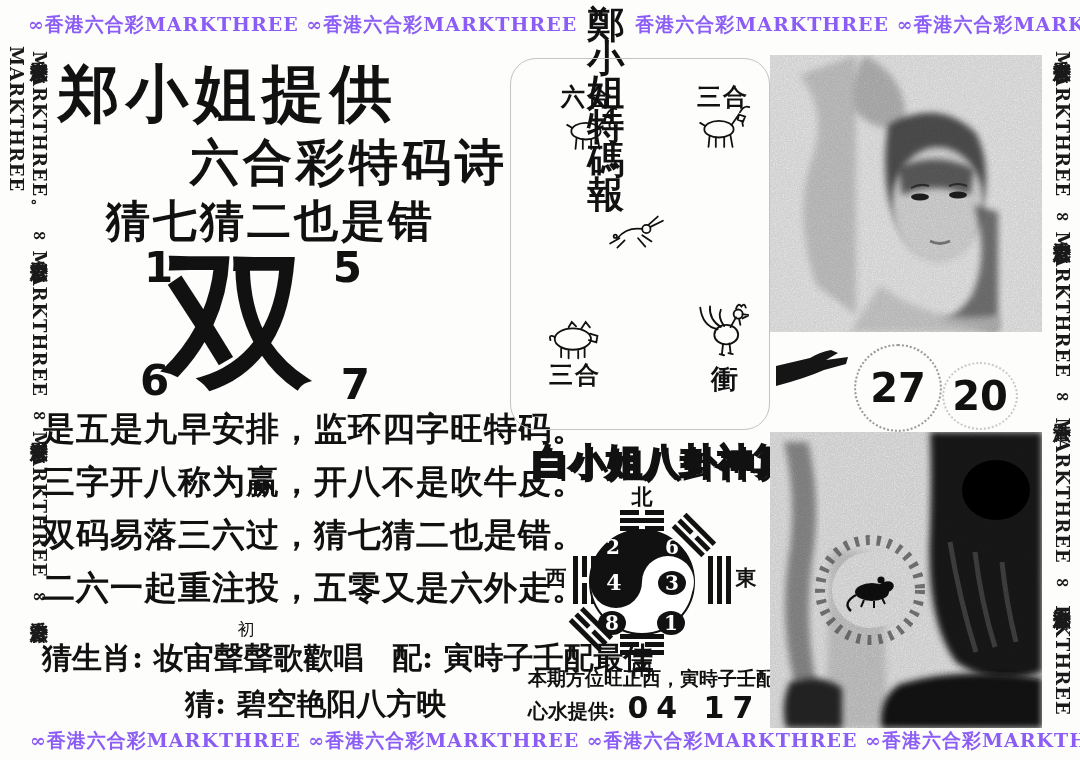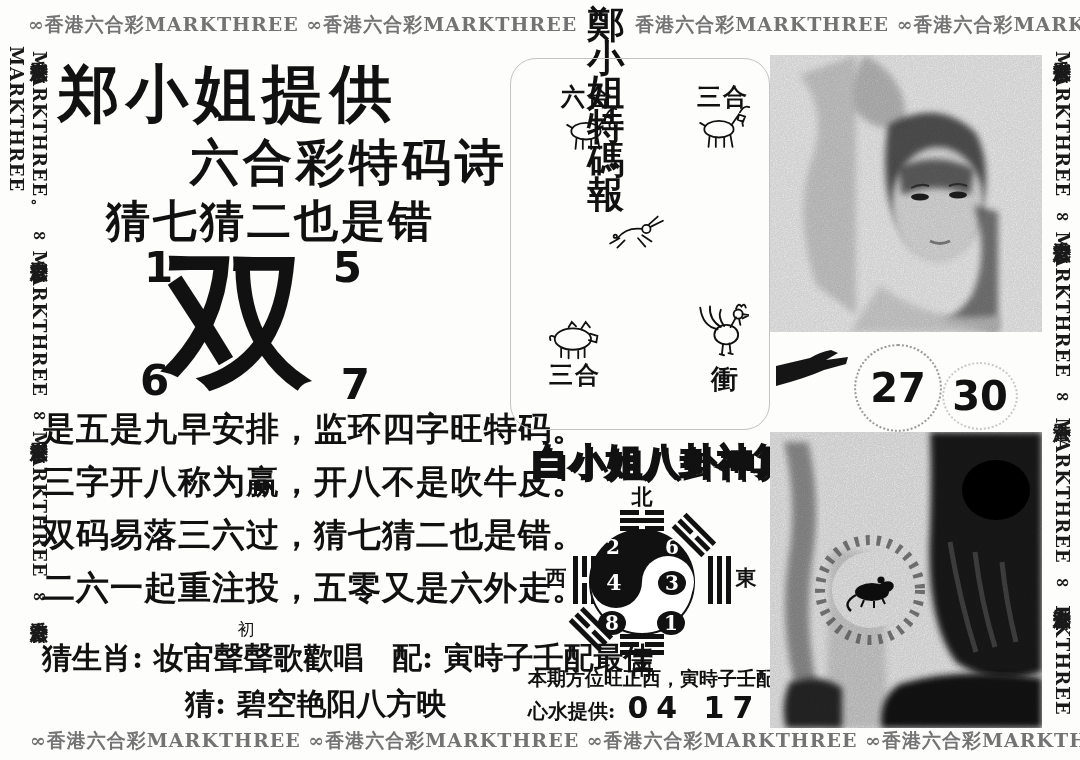--- a/index.html
+++ b/index.html
@@ -3,21 +3,21 @@
 <meta charset="utf-8">
 <style>
   html,body{margin:0;padding:0;}
   body{
     width:1080px;height:760px;position:relative;overflow:hidden;
     background:#fdfdfc;color:#111;
     font-family:"DejaVu Serif","Liberation Serif",serif;
   }
   .abs{position:absolute;}
   
-  .border-strip{font-size:19px;font-weight:700;letter-spacing:1px;color:#737373;white-space:nowrap;}
+  .border-strip{font-size:19px;font-weight:700;letter-spacing:1px;color:#8b5cf6;white-space:nowrap;}
   #border-top{top:12px;left:28px;display:flex;align-items:flex-start;gap:10px;}
   #masthead-title{font-size:37px;line-height:34px;font-weight:900;letter-spacing:1px;margin-top:-4px;
     font-family:"DejaVu Sans","Liberation Sans",sans-serif;}
   #border-bottom{bottom:6px;left:30px;}
   .border-vert{writing-mode:vertical-rl;text-orientation:mixed;font-size:18px;font-weight:700;
     height:672px;top:46px;letter-spacing:1px;color:#1a1a1a;}
   #border-left{left:6px;}
   #border-right{right:6px;}
   
   .big-head{font-family:"DejaVu Sans","Liberation Sans",sans-serif;font-weight:900;white-space:nowrap;}
@@ -255,21 +255,21 @@
   <rect width="272" height="277" filter="url(#grain)" opacity="0.18"></rect>
 </svg>
 
 <span id="hand-icon" class="abs">
   <svg width="78" height="52" viewBox="0 0 78 52">
     <path d="M0,22 L34,14 Q44,8 55,6 L62,9 L50,16 L72,13 L70,20 L48,26 Q30,34 0,42 Z" fill="#151515"></path>
   </svg>
 </span>
 
 <div id="lucky-27" class="abs lucky-num">27</div>
-<div id="lucky-30" class="abs lucky-num">30</div>
+<div id="lucky-30" class="abs lucky-num">20</div>
 
 <svg id="lower-photo" class="abs" width="272" height="296" viewBox="0 0 272 296">
   <rect width="272" height="296" fill="#fff"></rect>
   <path d="M14,10 q14,60 4,120 q-8,60 6,120 l22,0 q-12,-60 -4,-120 q10,-60 -4,-120 z" fill="#7a7a7a" opacity="0.75" filter="url(#soft)"></path>
   <path d="M60,120 q34,-6 52,10 l6,166 l-62,0 z" fill="#dcdcdc" opacity="0.9" filter="url(#soft)"></path>
   <path d="M160,0 L272,0 L272,240 q-50,16 -86,-10 q-30,-40 -26,-130 q2,-60 0,-100 z" fill="#1d1d1d" filter="url(#soft)"></path>
   <ellipse cx="226" cy="58" rx="34" ry="30" fill="#000"></ellipse>
   <path d="M180,110 q10,60 26,110 M205,120 q6,50 20,95 M232,130 q4,40 14,80" stroke="#555" stroke-width="5" fill="none" opacity="0.8"></path>
   <path d="M20,250 q30,-10 52,6 l0,40 l-56,0 q-6,-24 4,-46 z" fill="#2a2a2a" filter="url(#soft)"></path>
   <path d="M130,252 q60,-18 142,-6 l0,50 l-160,0 q-4,-30 18,-44 z" fill="#181818" filter="url(#soft)"></path>

